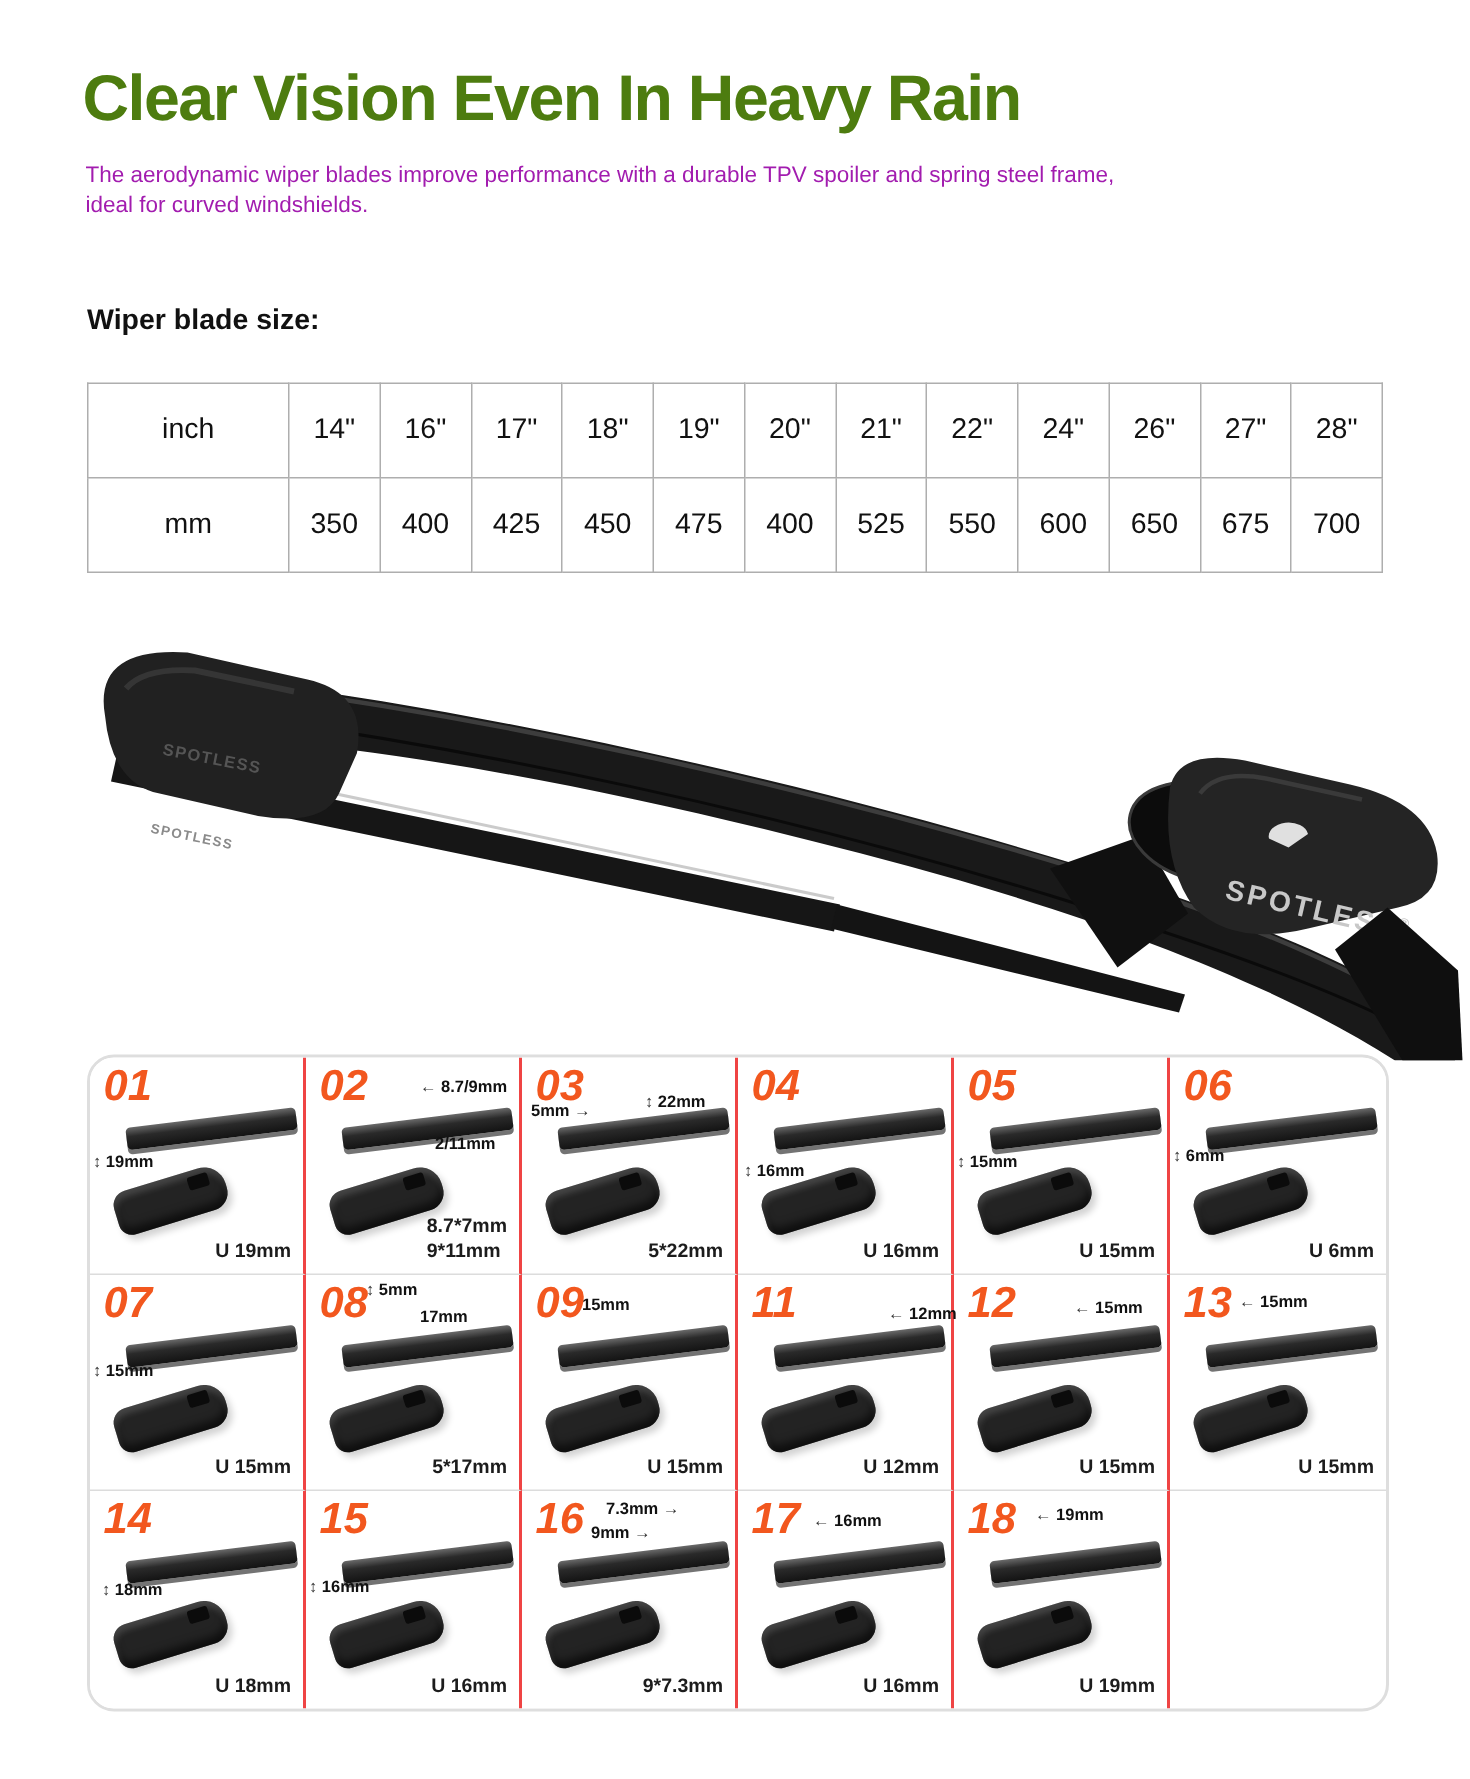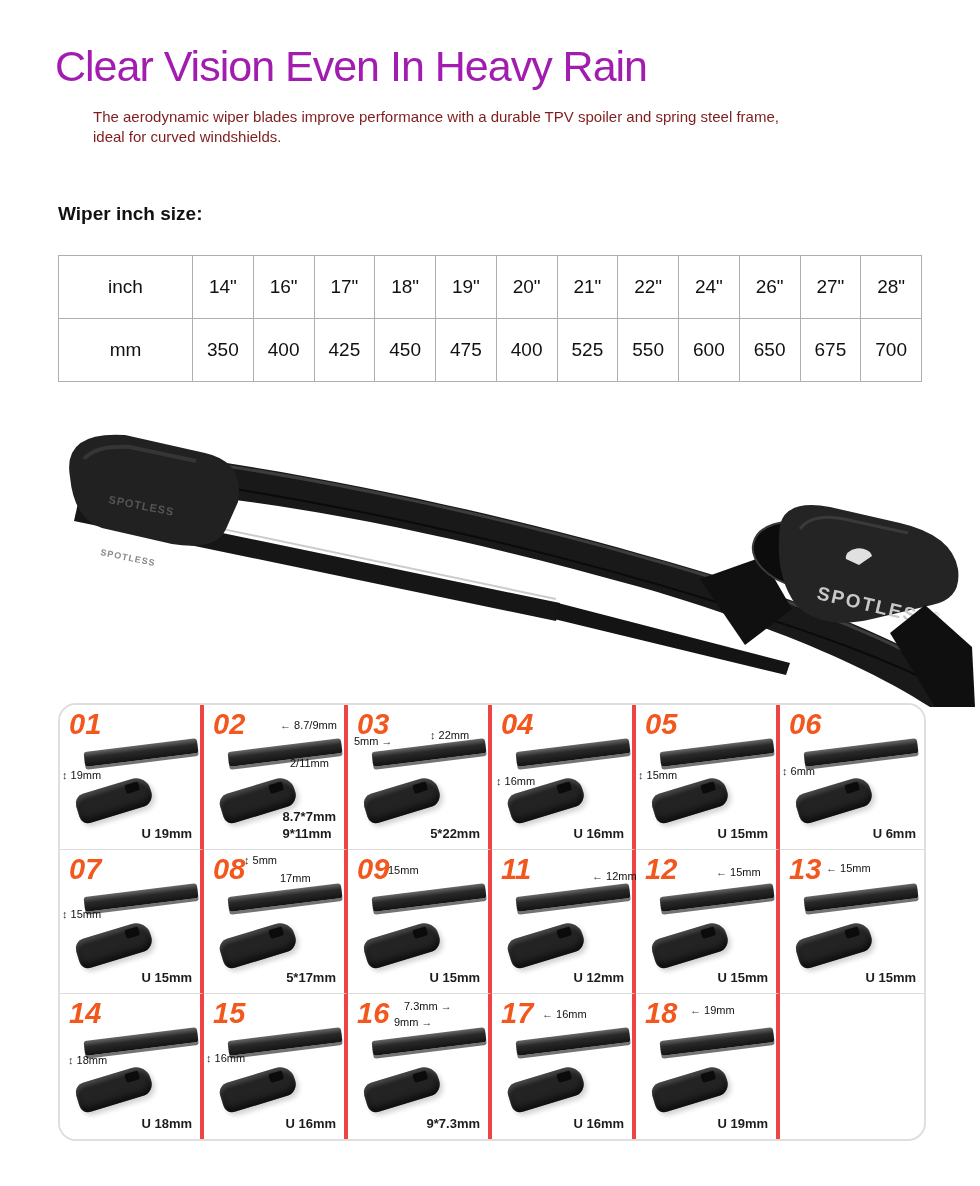--- a/index.html
+++ b/index.html
@@ -1,64 +1,64 @@
 <!DOCTYPE html>
 <html><head>
 <meta charset="utf-8">
 <style>
   html,body{margin:0;padding:0;background:#fff;}
   .page{position:relative;width:980px;height:1186px;background:#fff;overflow:hidden;
         font-family:"Liberation Sans",sans-serif;color:#1d1d1d;}
 
-  .title{position:absolute;left:55px;top:42px;font-size:43px;font-weight:400;
-         letter-spacing:-1px;color:#a21caf;white-space:nowrap;}
+  .title{position:absolute;left:55px;top:42px;font-size:43px;font-weight:700;
+         letter-spacing:-1px;color:#4d7c0f;white-space:nowrap;}
   .subtitle{position:absolute;left:57px;top:107px;width:700px;font-size:15px;
-            line-height:20px;color:#7f1d1d;margin-left:36px;}
+            line-height:20px;color:#a21caf;}
   .section-label{position:absolute;left:58px;top:203px;font-size:19px;font-weight:700;color:#111;}
 
   table.size{position:absolute;left:58px;top:255px;width:864px;border-collapse:collapse;
              table-layout:fixed;background:#fff;padding-left:24px;}
   table.size td{border:1px solid #aeaeae;height:62px;text-align:center;
                 font-size:19px;color:#111;padding:0;}
   table.size td.hd{width:133px;}
 
   .blade-svg{position:absolute;left:0;top:407px;width:980px;height:300px;pointer-events:none;}
 
   .adapter-grid{position:absolute;left:58px;top:703px;width:864px;height:434px;
                 border:2px solid #dedede;border-radius:18px;overflow:hidden;background:#fff;
                 display:grid;grid-template-columns:repeat(6,1fr);grid-template-rows:repeat(3,1fr);}
-  .gcell{position:relative;border-right:4px solid #ef4444;border-bottom:1px solid #dcdcdc;background:#fff;}
+  .gcell{position:relative;border-right:2px solid #ef4444;border-bottom:1px solid #dcdcdc;background:#fff;}
   .gcell:nth-child(6n){border-right:none;}
   .gcell:nth-child(n+13){border-bottom:none;}
 
   .cell-num{position:absolute;left:9px;top:3px;font-style:italic;font-weight:700;
             font-size:29px;color:#f2571e;z-index:4;}
   .cell-label{position:absolute;right:8px;bottom:6px;font-size:13px;font-weight:700;
               color:#1c1c1c;z-index:4;text-align:left;line-height:1.3;}
-  .ann{position:absolute;font-size:11px;font-weight:400;color:#111;white-space:nowrap;z-index:3;}
+  .ann{position:absolute;font-size:11px;font-weight:700;color:#111;white-space:nowrap;z-index:3;}
   .ax-l::before{content:"\2190\00a0";color:#333;}
   .ax-r::after{content:"\00a0\2192";color:#333;}
   .ax-v::before{content:"\2195\00a0";color:#333;}
 
   .arm{position:absolute;left:24px;top:40px;width:114px;height:15px;border-radius:3px;
        background:linear-gradient(#6a6a6a, #2a2a2a 40%, #131313);transform:rotate(-7deg);z-index:1;
        box-shadow:0 3px 0 rgba(0,0,0,.55);}
   .clip{position:absolute;left:16px;top:80px;width:76px;height:30px;border-radius:10px 15px 12px 9px;
         background:#232323;transform:rotate(-17deg);z-index:2;
         box-shadow:inset 0 4px 4px rgba(255,255,255,.16), inset 0 -5px 6px rgba(0,0,0,.6), 2px 4px 5px rgba(0,0,0,.18);}
   .clip::after{content:"";position:absolute;left:52px;top:4px;width:14px;height:9px;border-radius:2px;background:#0b0b0b;}
 </style>
 </head>
 <body>
 
 <div class="page">
 
   <div class="title">Clear Vision Even In Heavy Rain</div>
   <div class="subtitle">The aerodynamic wiper blades improve performance with a durable TPV spoiler and spring steel frame, ideal for curved windshields.</div>
-  <div class="section-label">Wiper inch size:</div>
+  <div class="section-label">Wiper blade size:</div>
 
   <table class="size">
     <tbody>
         <tr>
       <td class="hd">inch</td>
       <td>14"</td>
       <td>16"</td>
       <td>17"</td>
       <td>18"</td>
       <td>19"</td>

